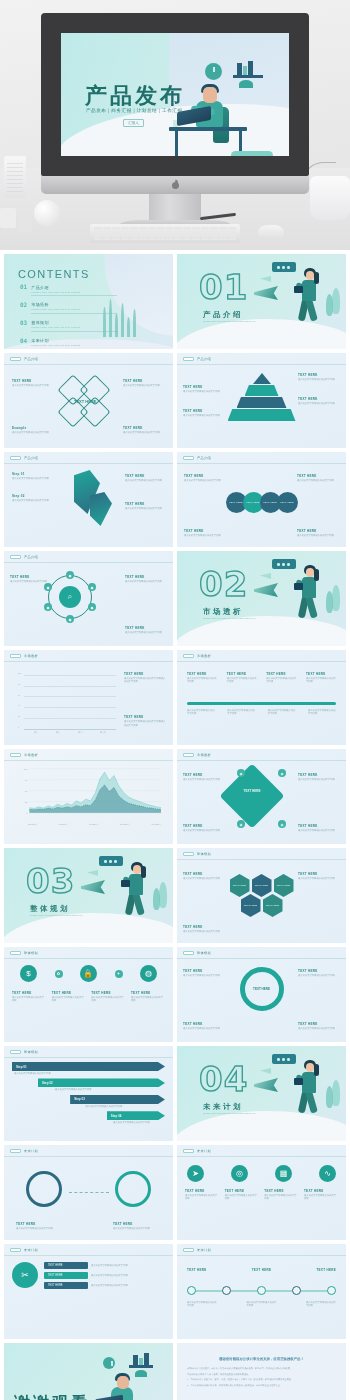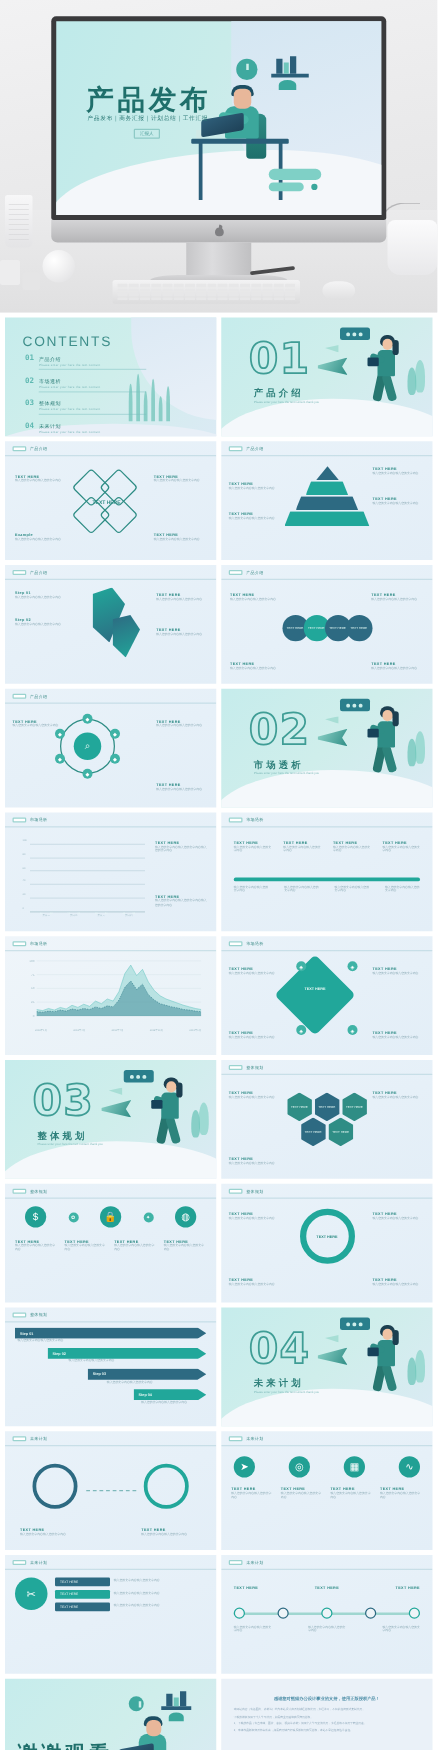--- a/index.html
+++ b/index.html
@@ -11,21 +11,21 @@
   }
 
   
   .hero { position:relative; width:350px; height:250px; background:#ececed; overflow:hidden; }
   .hero-bg { position:absolute; inset:0;
     background:linear-gradient(170deg,#f2f2f3 0%,#e9e9ea 55%,#e3e3e4 100%); }
   .desk { position:absolute; left:0; right:0; bottom:0; height:82px;
     background:linear-gradient(180deg,#ebebec 0%,#e0e0e1 100%); }
 
   .imac { position:absolute; left:41px; top:13px; width:268px; }
-  .imac-bezel { width:268px; height:163px; background:#3a3a3c; border-radius:4px 4px 2px 2px; padding:4px; }
+  .imac-bezel { width:268px; height:163px; background:#3a3a3c; border-radius:4px 4px 2px 2px; padding:20px; }
   .imac-screen { width:100%; height:100%; overflow:hidden; position:relative;
     background:linear-gradient(110deg,#bfeaea 0%,#c9ecea 45%,#dfe8f2 100%); }
   .imac-chin { width:268px; height:18px;
     background:linear-gradient(180deg,#d4d4d6 0%,#c2c2c4 60%,#b4b4b6 100%);
     border-radius:0 0 5px 5px; display:flex; align-items:center; justify-content:center; }
   .apple-logo { width:9px; height:10px; position:relative; }
   .apple-logo:before { content:""; position:absolute; left:1px; top:2px; width:7px; height:7px;
     background:#7f7f82; border-radius:50% 50% 45% 45%; }
   .apple-logo:after { content:""; position:absolute; left:4.5px; top:0px; width:3px; height:3px;
     background:#7f7f82; border-radius:0 60% 0 60%; transform:rotate(20deg); }

